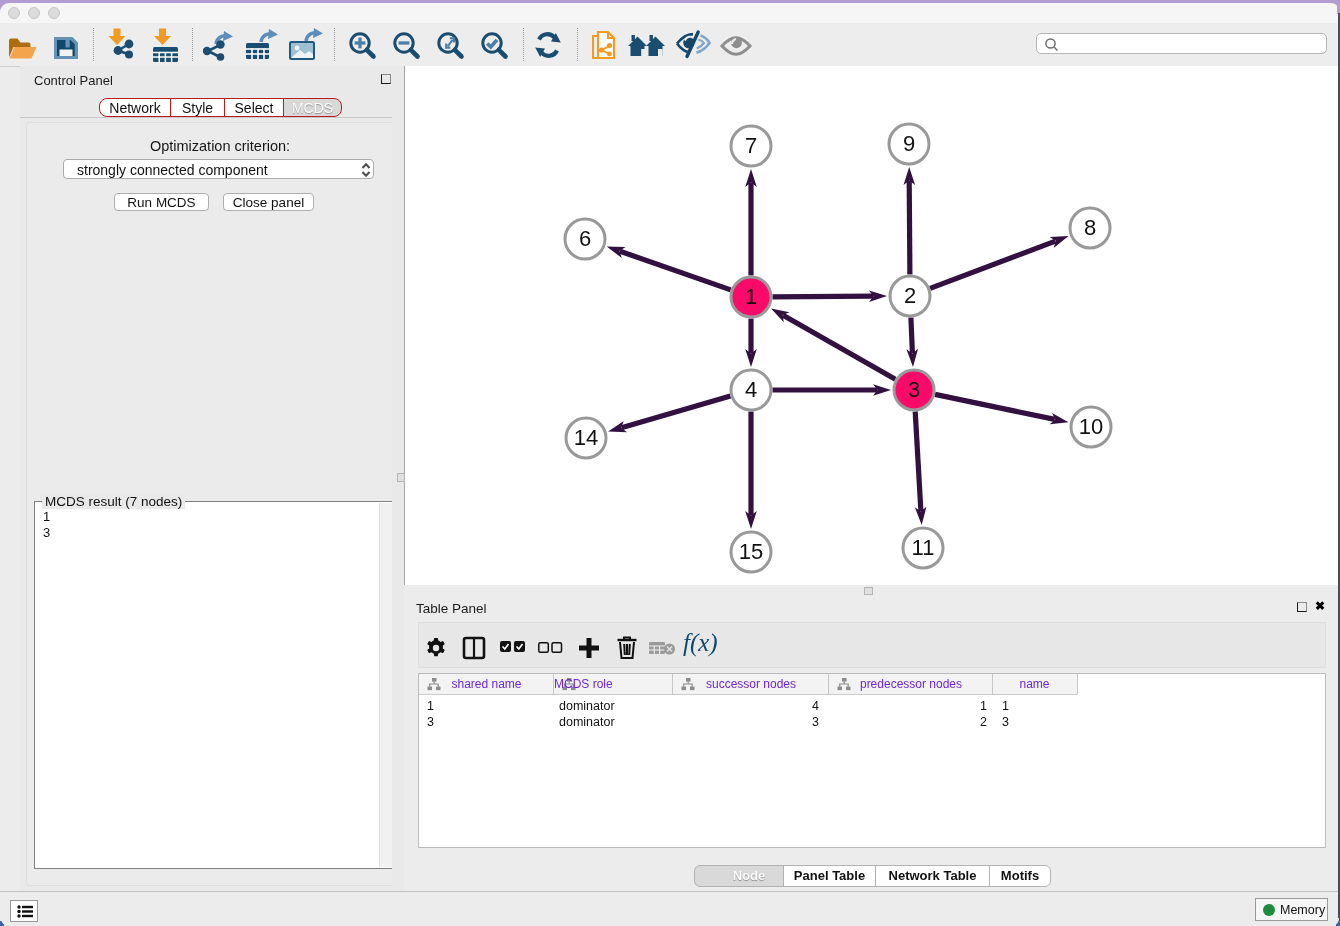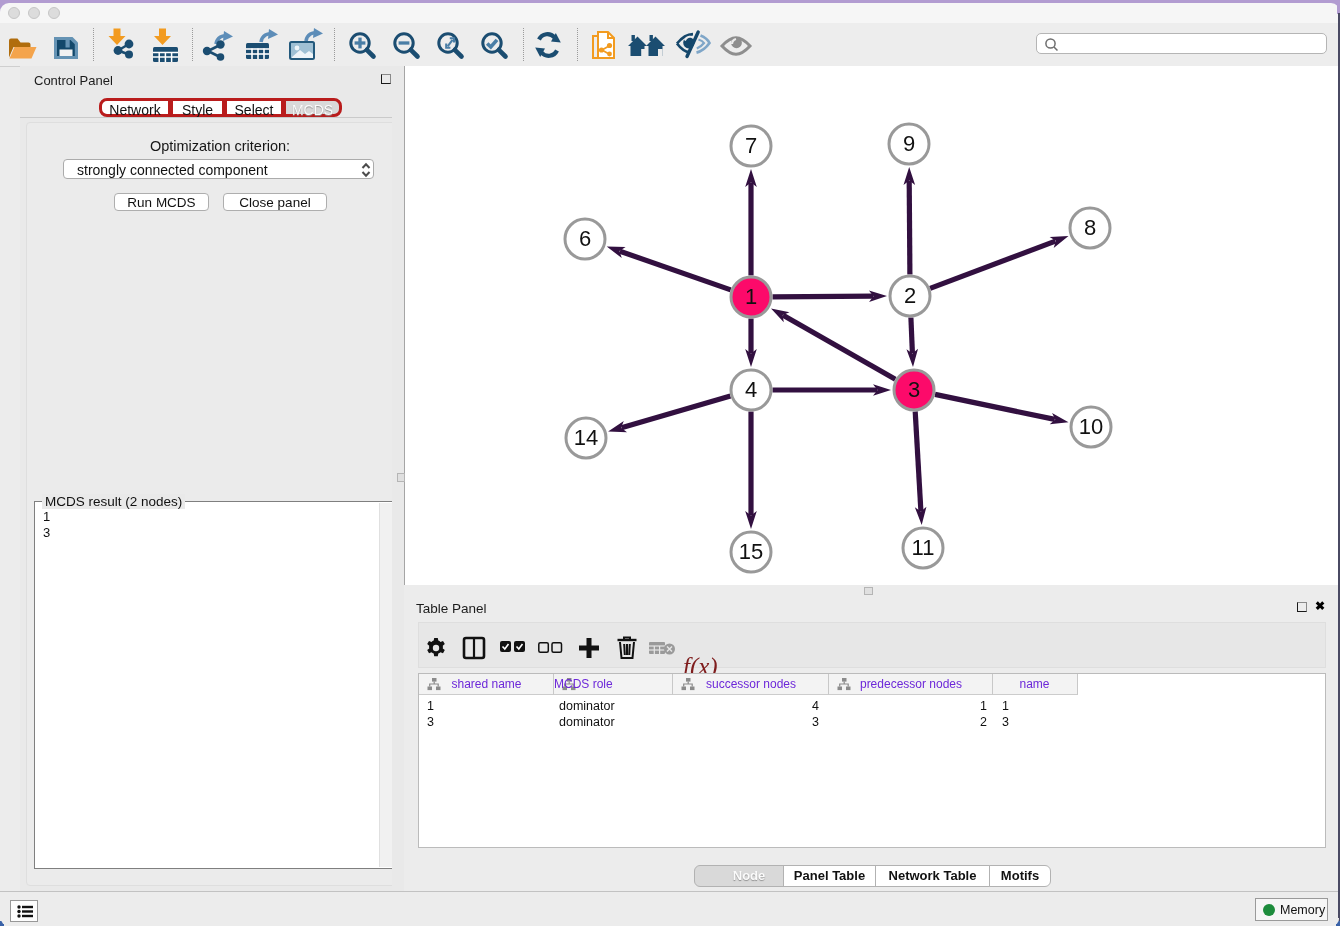--- a/index.html
+++ b/index.html
@@ -15,21 +15,21 @@
 #toolbar{left:0;top:23px;width:1340px;height:43px;background:#ededed;
   border-bottom:1px solid #cfcfcf;}
 .sep{position:absolute;top:5px;height:33px;width:0;border-left:1px dotted #9a9a9a;}
 .ticon{position:absolute;top:0;}
 #search{left:1036px;top:10px;width:291px;height:21px;background:#fff;
   border:1px solid #b5b5b5;border-radius:5px;box-sizing:border-box;}
 
 #cpanel{left:0;top:66px;width:392px;height:825px;background:#e9e9e9;margin-left:20px;}
 #cp-title{left:14px;top:7px;font-size:13px;color:#1c1c1c;}
 .tab{position:absolute;top:0;height:19px;box-sizing:border-box;background:#fff;
-  border:3px solid #b91c1c;font-size:14px;color:#111;text-align:center;line-height:18px;}
+  border:1px solid #b91c1c;font-size:14px;color:#111;text-align:center;line-height:18px;}
 .btn{position:absolute;box-sizing:border-box;background:#fff;border:1px solid #aeaeae;
   border-radius:4px;font-size:13.5px;color:#111;text-align:center;}
 
 #netwin{left:404px;top:66px;width:936px;height:519px;background:#fff;
   border-left:1px solid #a5a5a5;box-sizing:border-box;}
 #nettitle{left:0;top:0;width:936px;height:20px;box-sizing:border-box;
   background:linear-gradient(#f5f5f5,#dcdcdc);border-bottom:1px solid #b3b3b3;}
 
 #tpanel{left:404px;top:597px;width:936px;height:294px;background:#ececec;}
 #ttoolbar{left:14px;top:25px;width:908px;height:46px;background:#e7e7e7;
@@ -223,23 +223,23 @@
 <div class="abs" style="left:6px;top:56px;width:380px;height:762px;background:#ebebeb;border:1px solid #dedede;border-radius:4px;"></div>
 <div class="abs" style="left:43px;top:93px;width:311px;height:20px;background:#fff;border:1px solid #ababab;border-radius:4px;box-sizing:border-box;">
   <div class="abs" style="left:13px;top:2px;font-size:14px;color:#111;">strongly connected component</div>
   <svg class="abs" style="left:295px;top:2px" width="14" height="16" viewBox="0 0 14 16">
     <path d="M3.5 6 L7 2.2 L10.5 6" fill="none" stroke="#4c4c4c" stroke-width="2"></path>
         <path d="M3.5 10 L7 13.8 L10.5 10" fill="none" stroke="#4c4c4c" stroke-width="2"></path>
   </svg>
 </div>
 <div class="abs" style="left:0;top:72px;width:400px;text-align:center;font-size:14.5px;color:#161616;">Optimization criterion:</div>
 <div class="btn" style="left:94px;top:127px;width:95px;height:18px;line-height:17px;">Run MCDS</div>
-<div class="btn" style="left:203px;top:127px;width:104px;height:18px;line-height:17px;">Close panel</div>
+<div class="btn" style="left:203px;top:127px;width:91px;height:18px;line-height:17px;">Close panel</div>
 <div class="abs" style="left:14px;top:435px;width:368px;height:368px;background:#fff;border:1px solid #7f7f7f;box-sizing:border-box;">
-  <div class="abs" style="left:7px;top:-8px;background:#e9e9e9;padding:0 3px;font-size:13.5px;color:#111;">MCDS result (2 nodes)</div>
+  <div class="abs" style="left:7px;top:-8px;background:#e9e9e9;padding:0 3px;font-size:13.5px;color:#111;">MCDS result (7 nodes)</div>
   <div class="abs" style="left:344px;top:1px;width:14px;height:364px;background:#f1f1f1;border-left:1px solid #e0e0e0;"></div>
   <div class="abs" style="left:8px;top:7px;font-size:13px;color:#111;">1</div>
   <div class="abs" style="left:8px;top:23px;font-size:13px;color:#111;">3</div>
 </div>
 
 </div>
 <div class="abs" id="netwin">
 <svg class="abs" style="left:0;top:20px" width="936" height="499" viewBox="0 0 936 499">
 <g stroke="#321040" stroke-width="5.2">
 <line x1="346.0" y1="189.5" x2="346.0" y2="97.0"></line>
@@ -348,21 +348,21 @@
  </g>
         <g stroke="#e7e7e7" stroke-width="1.2">
           <line x1="0" y1="5" x2="16" y2="5"></line>
           <line x1="5.3" y1="5" x2="5.3" y2="13"></line>
           <line x1="10.6" y1="5" x2="10.6" y2="13"></line>
           <line x1="0" y1="9" x2="16" y2="9"></line>
         </g>
  <circle cx="20.5" cy="8" r="5.5" fill="#9a9a9a"></circle>
  <path d="M18 5.5 L23 10.5 M23 5.5 L18 10.5" stroke="#e7e7e7" stroke-width="1.4"></path>
       </svg>
-<div class="abs" style="left:264px;top:6px;font-size:25px;color:#7f1d1d;font-family:'Liberation Serif',serif;font-style:italic;margin-top:24px;">f(x)</div>
+<div class="abs" style="left:264px;top:6px;font-size:25px;color:#0c4a6e;font-family:'Liberation Serif',serif;font-style:italic;">f(x)</div>
 </div>
 <div class="abs" id="ttable">
 <div class="hcell" style="left:0px;width:135px;">
         <svg class="abs" style="left:8px;top:4px" width="14" height="13" viewBox="0 0 14 13">
 <g fill="#8b8b8b">
             <rect x="5" y="0" width="4.5" height="3.6"></rect>
             <rect x="0.5" y="8.5" width="4.5" height="3.6"></rect>
             <rect x="9" y="8.5" width="4.5" height="3.6"></rect>
           </g>
 <g stroke="#8b8b8b" stroke-width="1.2" fill="none">

